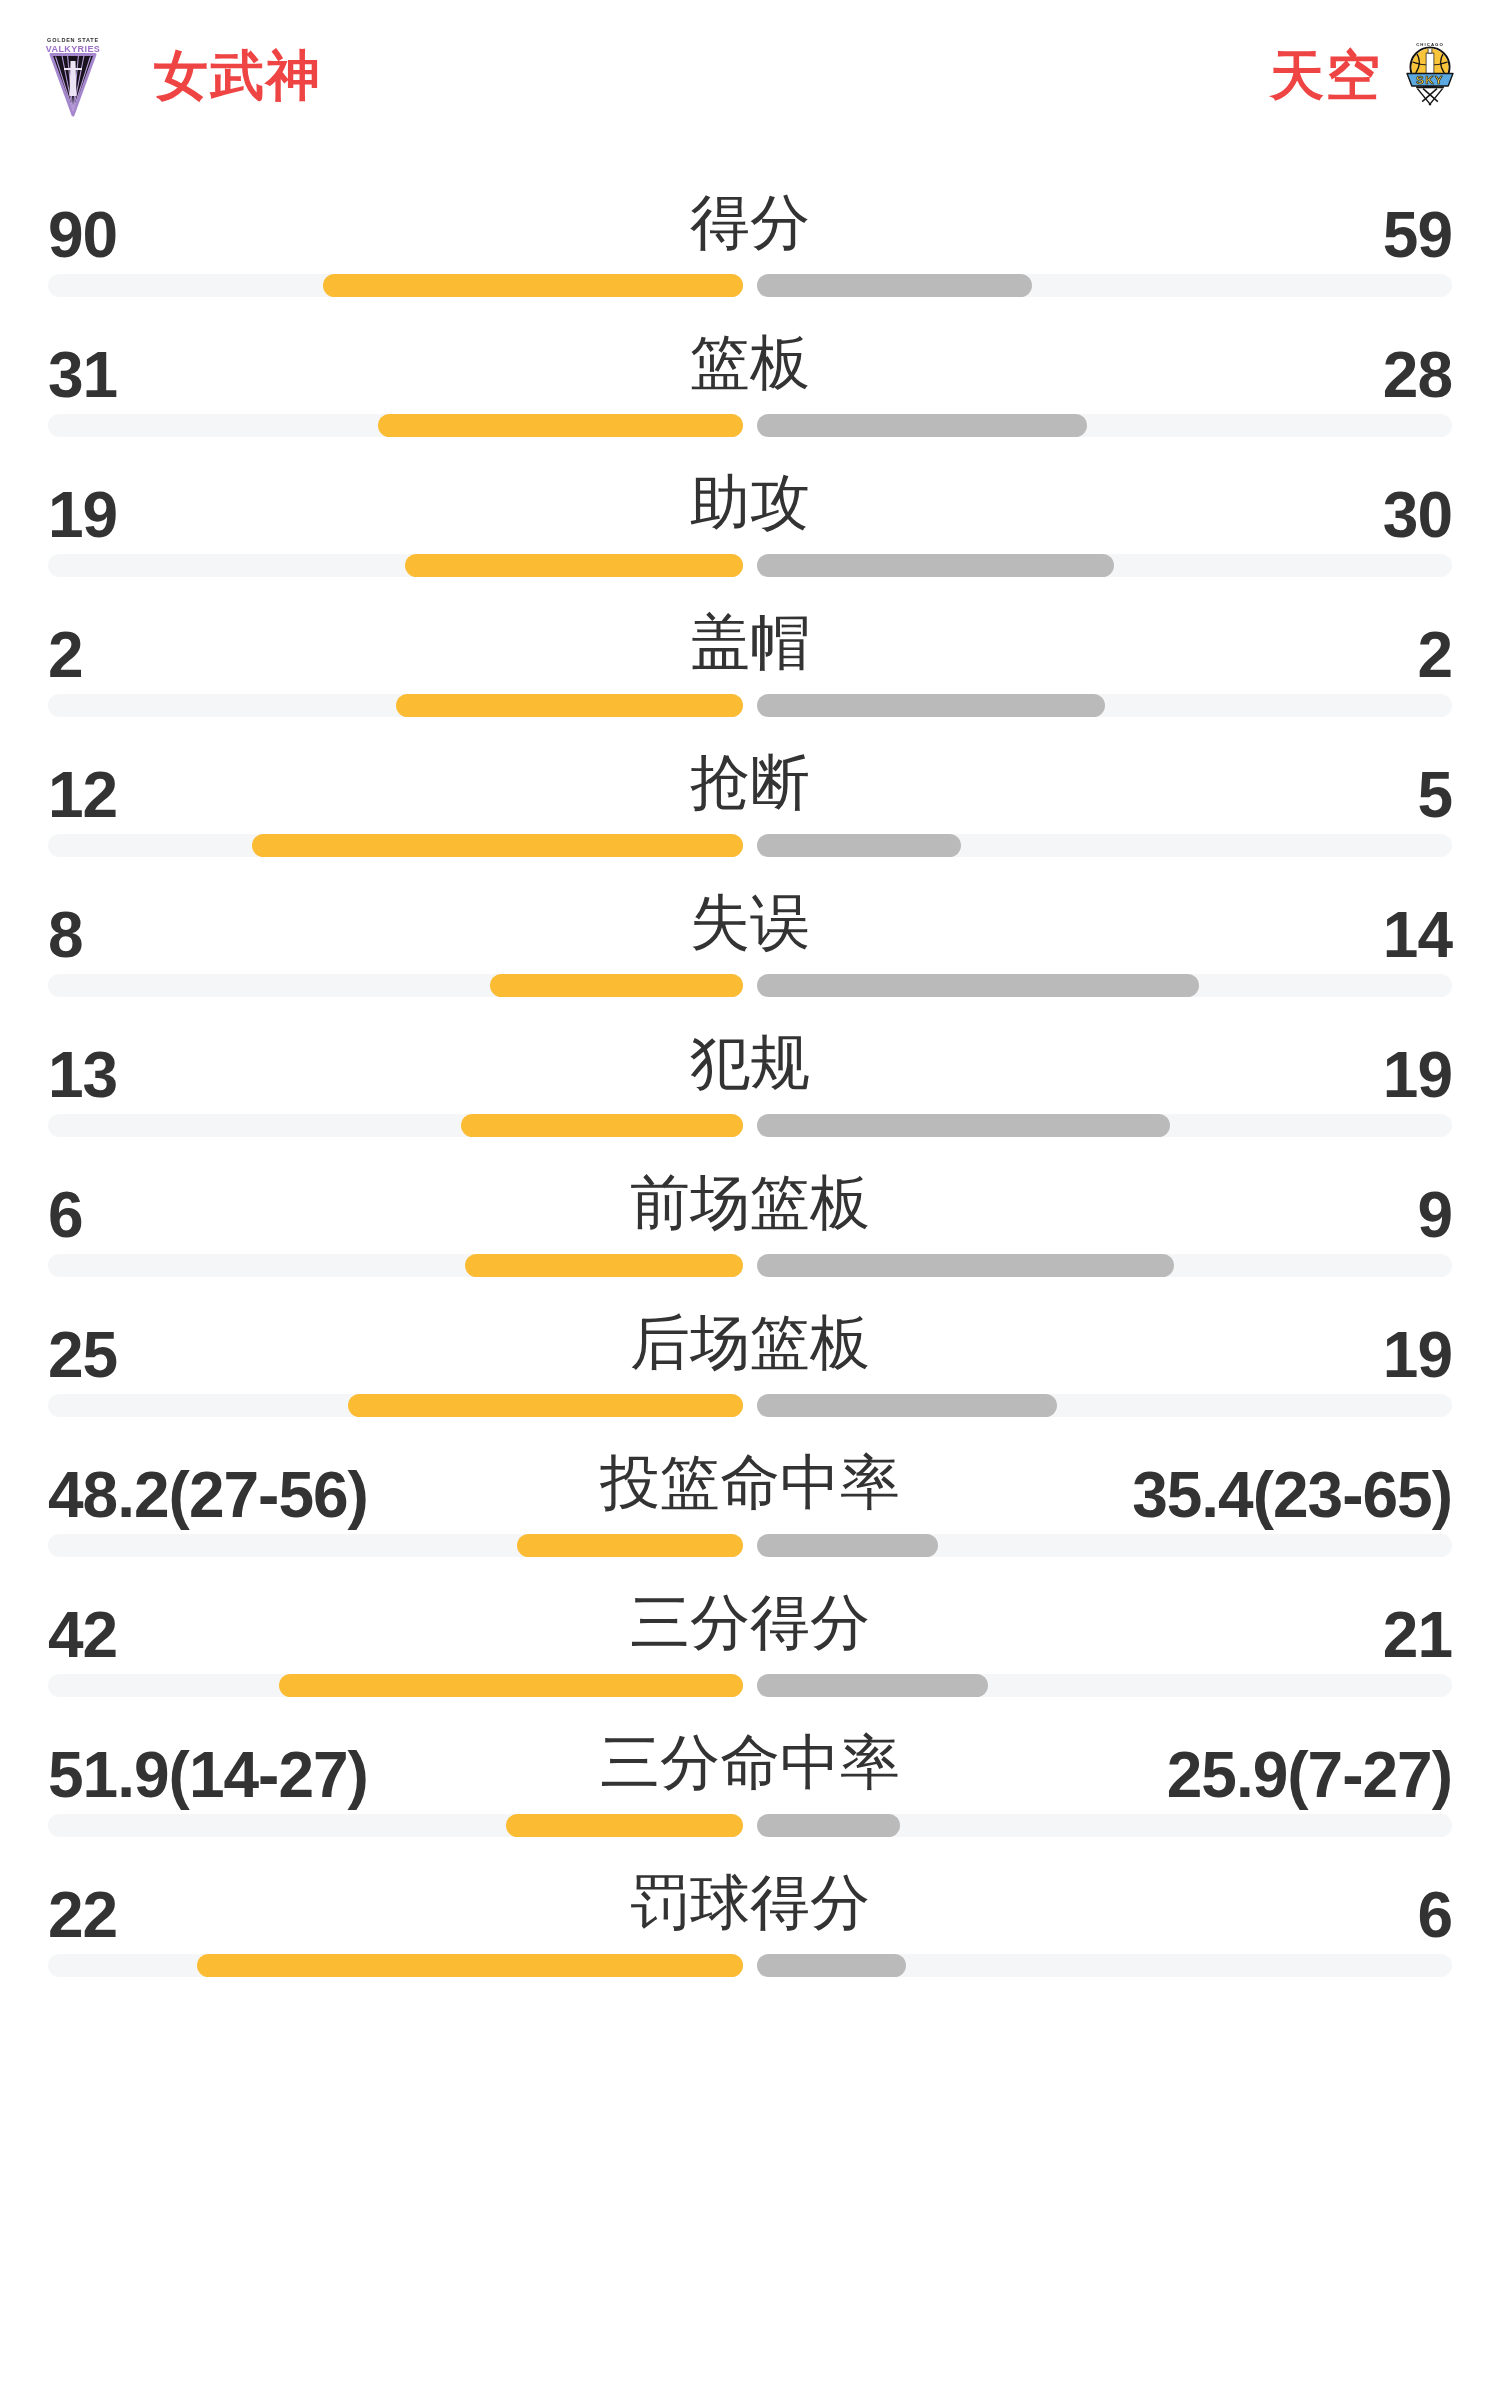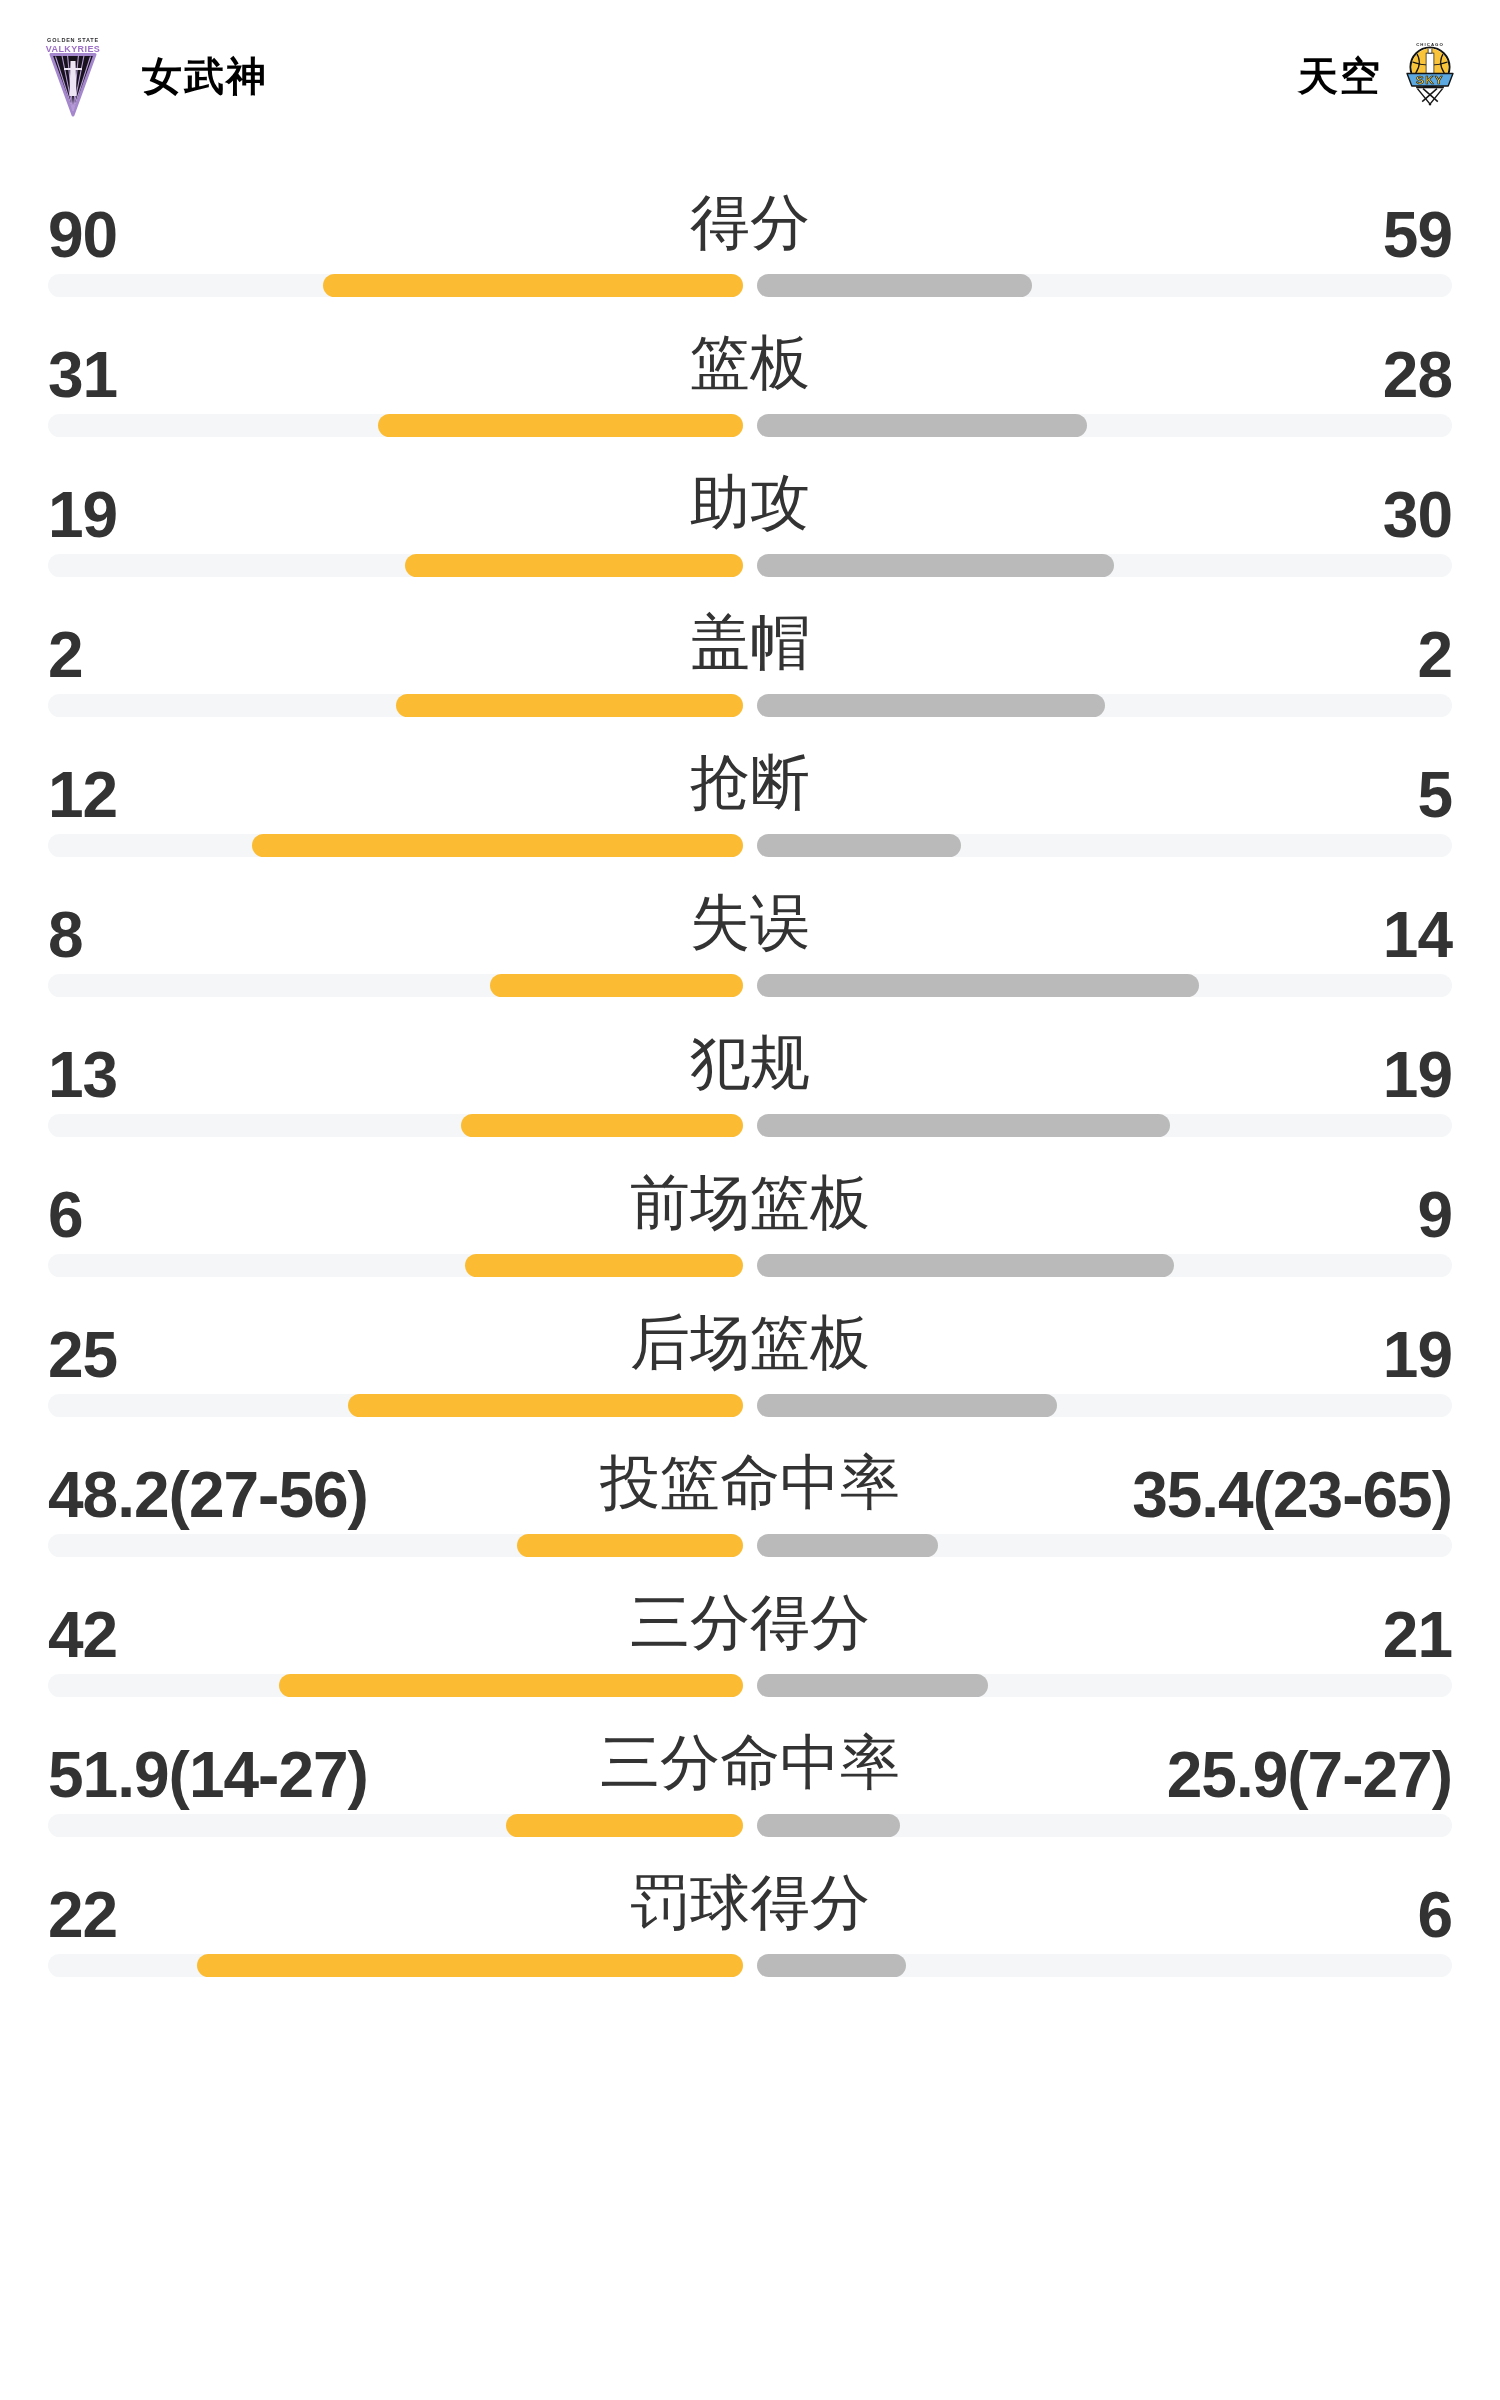--- a/index.html
+++ b/index.html
@@ -5,23 +5,23 @@
   * { box-sizing: border-box; margin: 0; padding: 0; }
   html, body { width: 1500px; height: 2400px; }
   body {
     background: #FFFFFF;
     font-family: "Liberation Sans", sans-serif;
     color: #333333;
     overflow: hidden;
   }
   .header { display: flex; align-items: center; padding: 34px 44px 0 44px; height: 118px; }
   .team { display: flex; align-items: center; }
-  .team--left { gap: 40px; }
+  .team--left { gap: 52px; }
   .team--right { margin-left: auto; gap: 22px; }
-  .team-name { font-size: 40px; font-weight: 700; color: #000000; letter-spacing: 2px; }
+  .team-name { font-size: 54px; font-weight: 700; color: #ef4444; letter-spacing: 2px; }
   .logo { display: block; }
 
   .stats { padding: 0 48px; }
   .stat-row:first-child { margin-top: 62px; }
   .stat-row + .stat-row { margin-top: 23px; }
   .stat-text { position: relative; height: 86px; }
   .stat-value {
     position: absolute; top: 12px; height: 86px;
     display: flex; align-items: center;
     font-size: 64px; font-weight: 700; letter-spacing: -1px;

